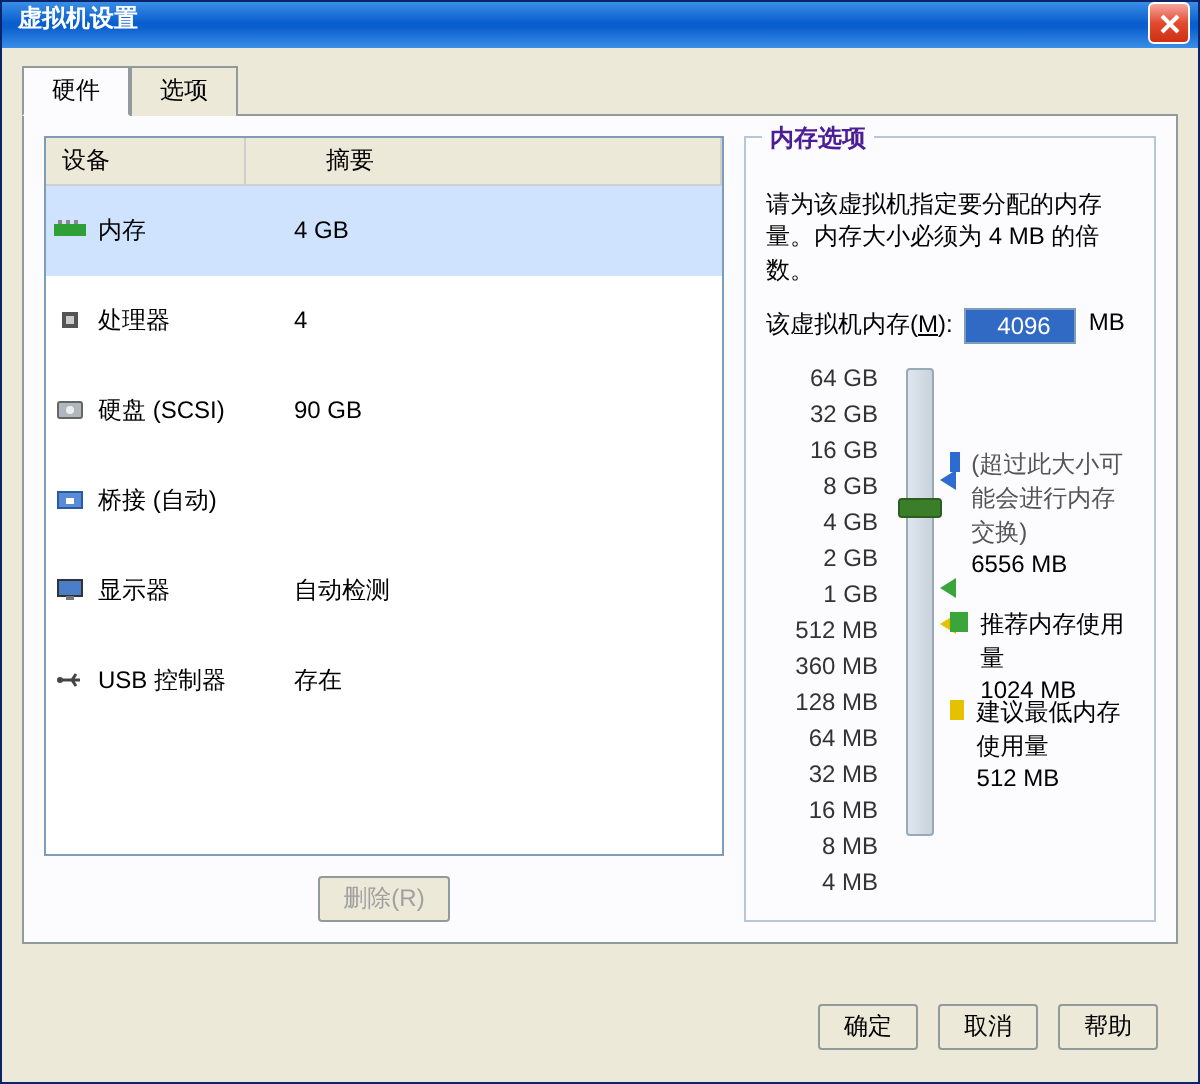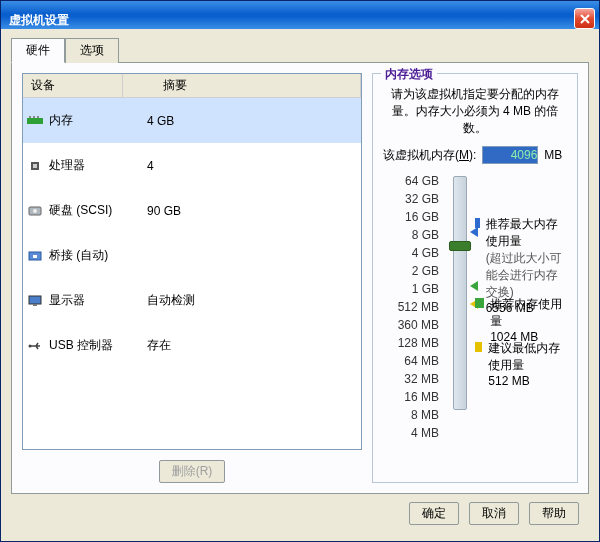--- a/index.html
+++ b/index.html
@@ -1,18 +1,18 @@
 <!DOCTYPE html>
 <html><head>
 <meta charset="utf-8">
 <style>
 * { box-sizing: border-box; font-family: "Microsoft YaHei", SimSun, Tahoma, sans-serif; font-size: 12px; }
 body { margin: 0; background: #fff; }
 .window { width: 600px; height: 542px; background: #ece9d8; border: 1px solid #0a246a; display: flex; flex-direction: column; }
-.titlebar { height: 28px; background: linear-gradient(180deg,#3a8ee6 0%,#0a5fce 45%,#0a5fce 55%,#3a8ee6 100%); display: flex; align-items: flex-end; justify-content: space-between; padding: 0 4px 0 8px; color: #fff; }
+.titlebar { height: 28px; background: linear-gradient(180deg,#3a8ee6 0%,#0a5fce 45%,#0a5fce 55%,#3a8ee6 100%); display: flex; align-items: flex-start; justify-content: space-between; padding: 0 4px 0 8px; color: #fff; }
 .title-text { font-weight: bold; }
 .close-btn { width: 21px; height: 21px; background: linear-gradient(180deg,#f5a6a0,#e24b2f 50%,#cf2f13); border: 1px solid #fff; border-radius: 3px; color:#fff; display:flex; align-items:center; justify-content:center; font-weight:bold; cursor:pointer; }
 .content { flex: 1; padding: 8px 10px 8px 10px; display: flex; flex-direction: column; }
 .tabstrip { display: flex; gap: 0; }
 .tab { padding: 3px 14px; background: #ece9d8; border: 1px solid #919b9c; border-bottom: none; position: relative; top: 1px; cursor:pointer; }
 .tab.active { background: #fcfcfe; border-bottom: 1px solid #fcfcfe; z-index: 2; }
 .tabpanel { flex:1; border: 1px solid #919b9c; background: #fcfcfe; display: flex; padding: 10px; gap: 10px; }
 .leftcol { width: 340px; display: flex; flex-direction: column; }
 .listbox { flex:1; border: 1px solid #7f9db9; background: #fff; display: flex; flex-direction: column; }
 .listhead { display: flex; background: #ece9d8; border-bottom: 1px solid #cfcfcf; }
@@ -25,36 +25,36 @@
 .row .icon { width: 16px; height: 16px; margin-right: 6px; display:flex; align-items:center; justify-content:center; }
 .row .devname { width: 98px; }
 .row .summary { flex:1; }
 .listbtns { display:flex; justify-content:center; gap: 8px; padding-top: 10px; }
 .redbox { border: 3px solid #c00; padding: 6px 8px; }
 button.std { background: #ece9d8; border: 1px solid #919b9c; padding: 2px 12px; cursor:pointer; border-radius:2px; }
 button.std:disabled { color: #a0a0a0; cursor:default; }
 .rightcol { flex:1; display:flex; flex-direction:column; gap:6px; }
 .groupbox { border:1px solid #b8c7d8; padding: 8px 10px 10px 10px; position:relative; }
 .groupbox .legend { position:absolute; top:-8px; left:8px; background:#fcfcfe; padding:0 4px; color:#4c1d95;font-weight:bold; }
-.desc { margin: 4px 0 10px 0; line-height: 1.4; text-align: center; }
-.memrow { display:flex; align-items:center; gap:6px; }
-.meminput { width: 56px; border:1px solid #7f9db9; background:#316ac5; color:#86efac; text-align:right; padding:1px 0; }
+.desc { margin: 17px 0 10px 0; line-height: 1.4; }
+.memrow { display:flex; gap:6px; }
+.meminput { width: 56px; border:1px solid #7f9db9; background:#316ac5; color:#ffffff; text-align:right; padding:1px 12px; }
 .slider-wrap { display:flex; margin-top: 8px; }
 .ticks { width: 62px; text-align:right; padding-right:6px; display:flex; flex-direction:column; justify-content:space-between; font-size:11px; color:#333; }
 .ticks div { height: 18px; line-height:18px; }
 .track { width: 14px; background: linear-gradient(90deg,#dfe7ee,#c8d2db); border:1px solid #9aa9b8; border-radius:2px; margin: 4px 8px; position:relative; height: 234px; }
 .thumb { position:absolute; left:-5px; width:22px; height:10px; background:#3a7e2c; border:1px solid #2c5e20; border-radius:2px; }
 .tri { position:absolute; width:0; height:0; border-top:5px solid transparent; border-bottom:5px solid transparent; }
 .tri.blue { border-right:8px solid #2d6bd1; }
 .tri.green { border-right:8px solid #3aa53a; }
 .tri.yellow { border-right:8px solid #e5c100; }
 .hints { flex:1; position:relative; font-size:11px; }
 .hint { position:absolute; display:flex; gap:6px; }
 .swatch { width:10px; height:10px; margin-top:2px; }
-.footer { display:flex; justify-content:flex-end; gap:10px; padding: 8px 10px; }
+.footer { display:flex; justify-content:flex-end; gap:10px; padding: 8px 10px; margin-top: 22px; }
 svg { display:block; }
 u { text-decoration: underline; }
 </style>
 </head>
 <body>
 
 <div class="window">
 
   <div class="titlebar">
     <span class="title-text">虚拟机设置</span>
@@ -179,21 +179,20 @@
             <div class="track">
               <div class="thumb" style="top:64px"></div>
               <span class="tri blue" style="top:50px; left:16px"></span>
               <span class="tri green" style="top:104px; left:16px"></span>
               <span class="tri yellow" style="top:122px; left:16px"></span>
             </div>
             <div class="hints">
               <div class="hint" style="top:44px">
                 <span class="swatch" style="background:#2d6bd1"></span>
                 <div>
-                  <div>推荐最大内存使用量</div>
                   <div style="color:#555">(超过此大小可能会进行内存交换)</div>
                   <div>6556 MB</div>
                 </div>
               </div>
               <div class="hint" style="top:124px">
                 <span class="swatch" style="background:#3aa53a"></span>
                 <div>
                   <div>推荐内存使用量</div>
                   <div>1024 MB</div>
                 </div>

